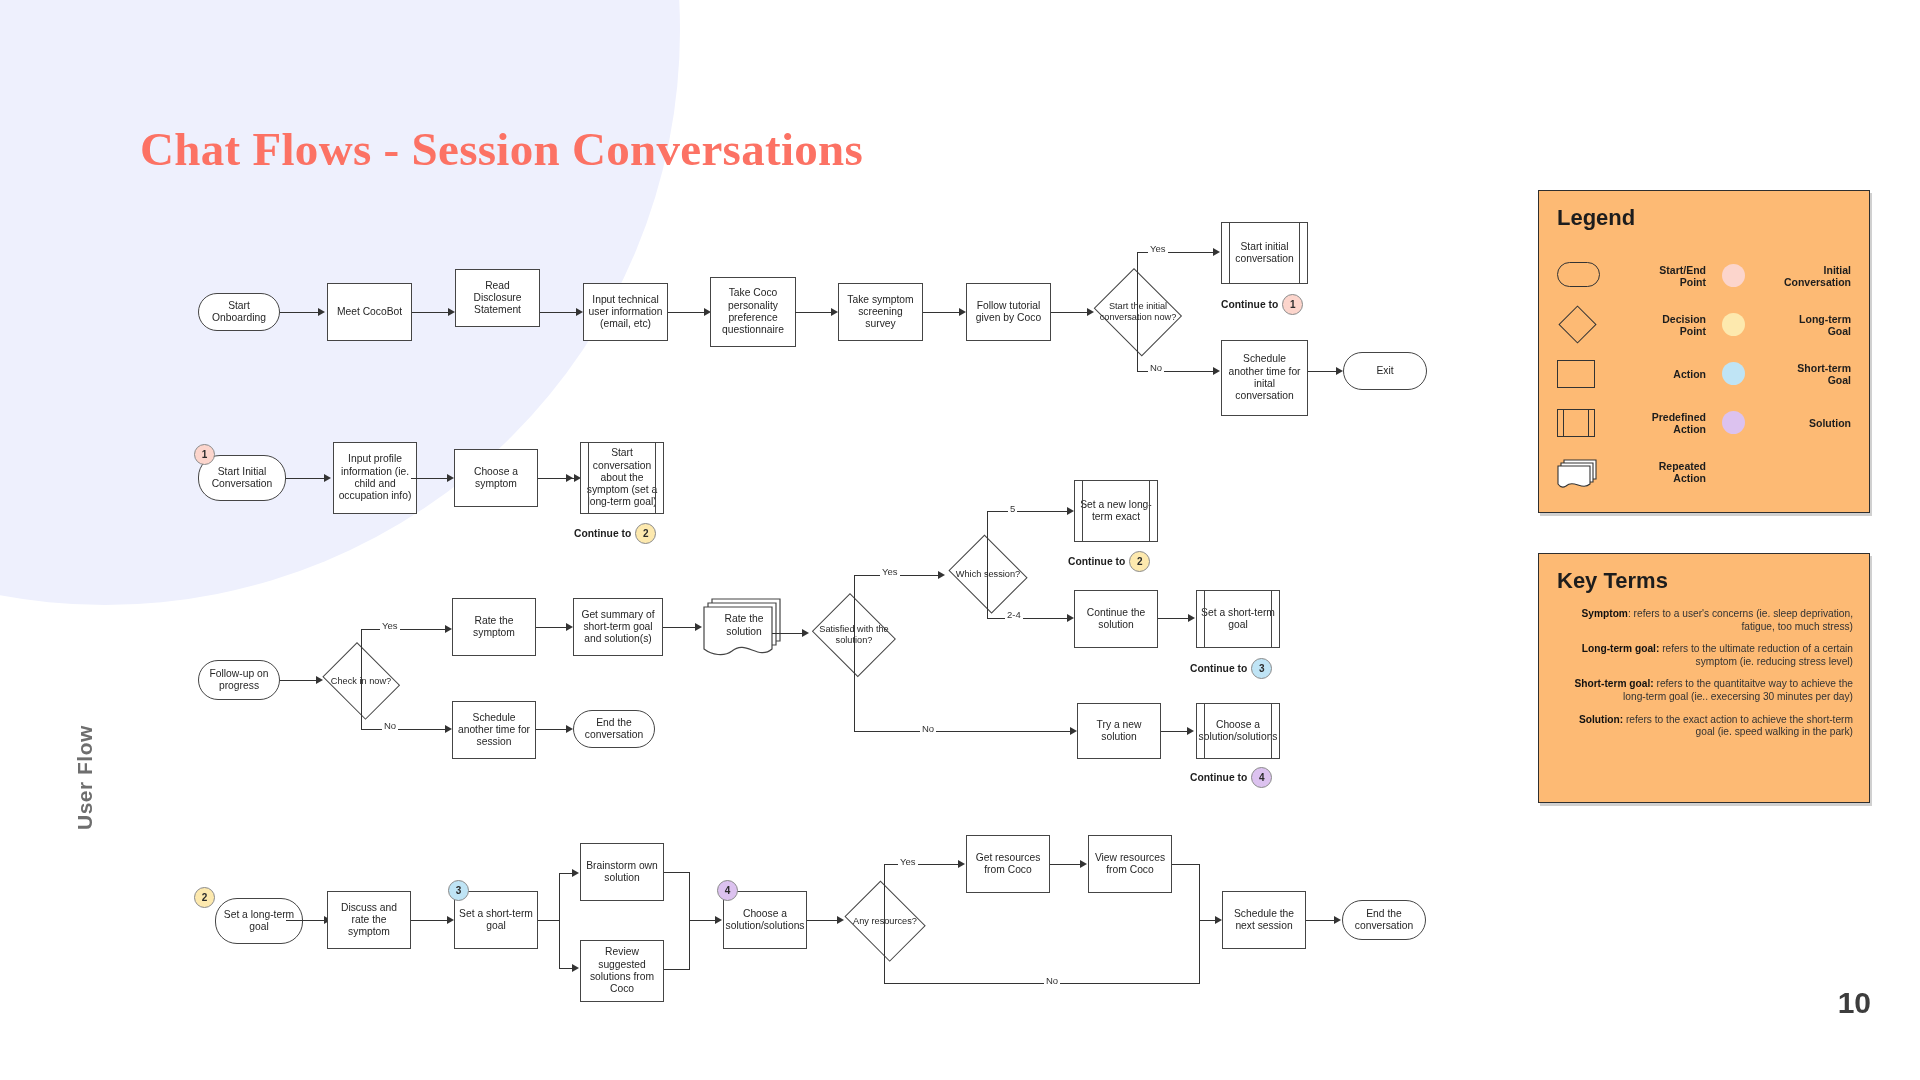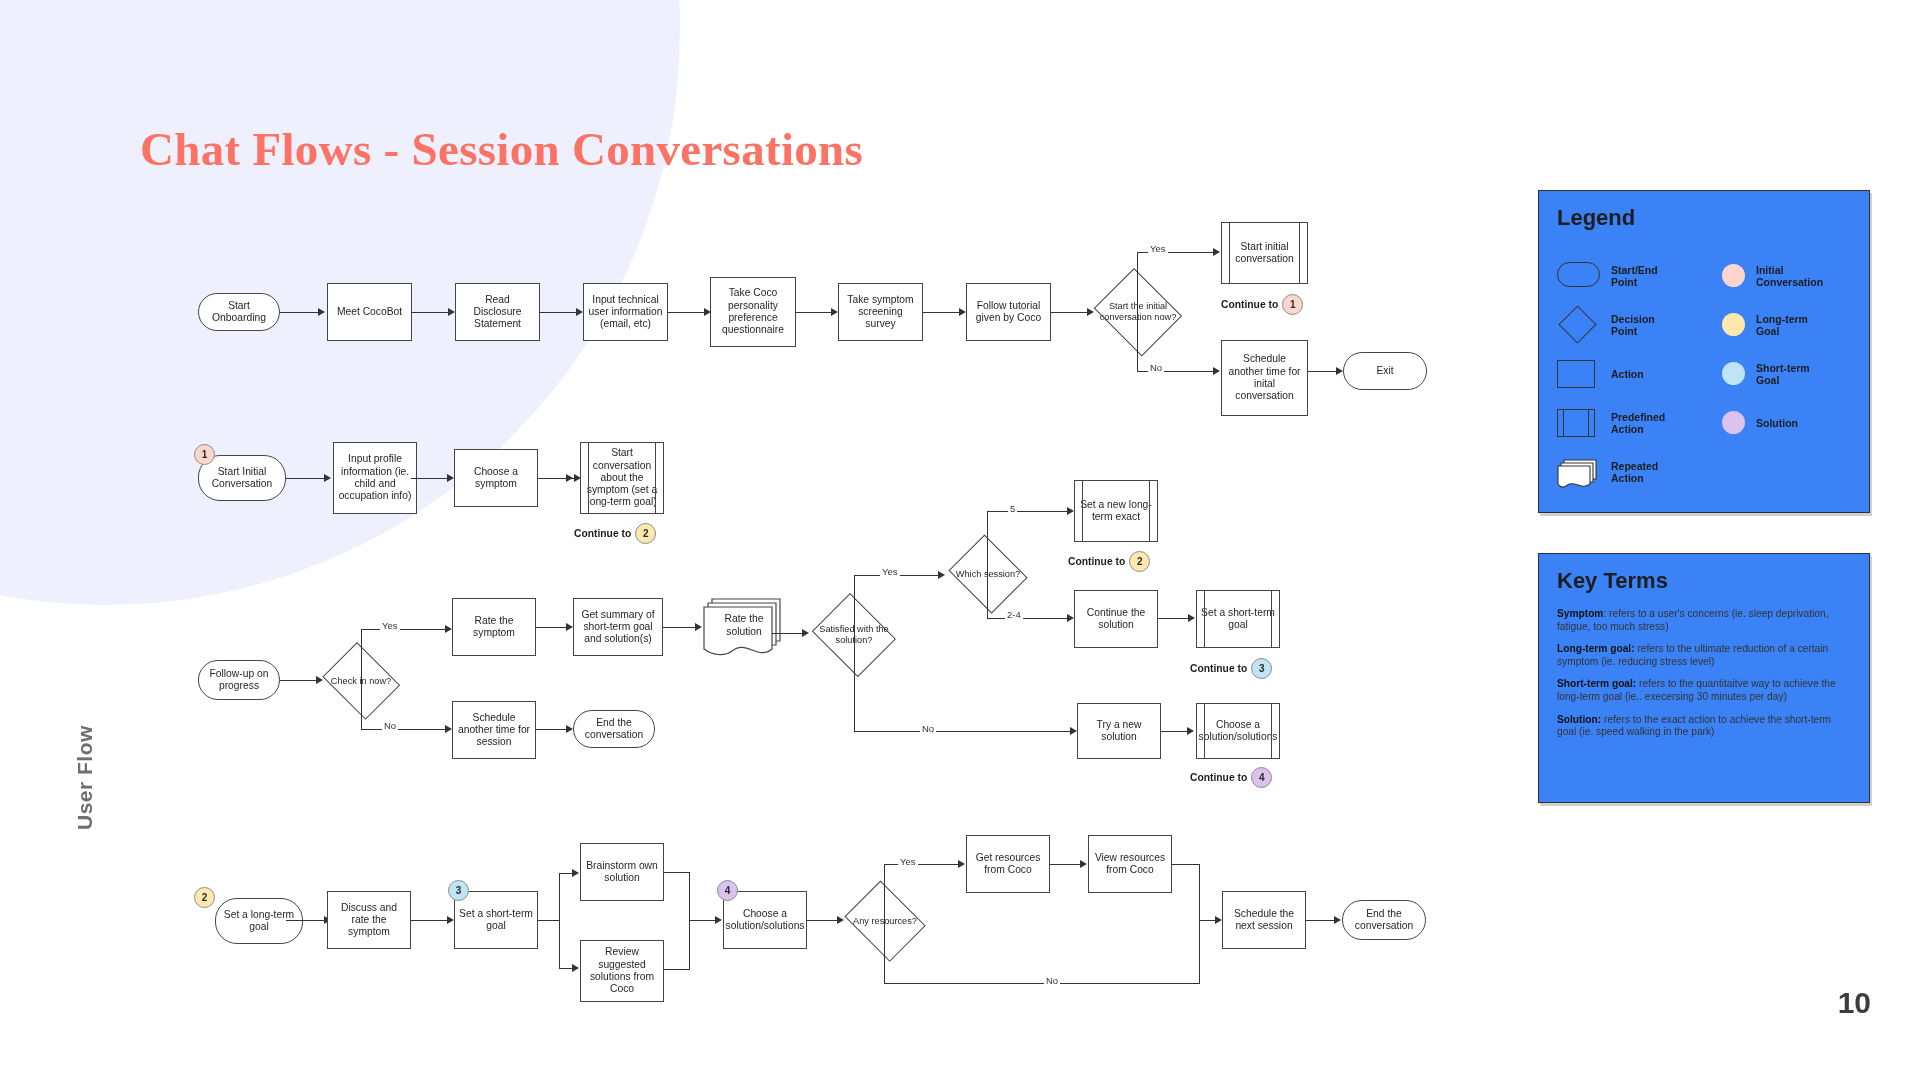--- a/index.html
+++ b/index.html
@@ -31,22 +31,23 @@
     font-size:21px; font-weight:bold; color:#6e6e6e;
     letter-spacing:.5px; white-space:nowrap;
   }
   #page-number {
     position:absolute; right:49px; bottom:60px;
     font-size:30px; font-weight:bold; color:#3d3d3d;
   }
 
   
   .panel {
-    position:absolute; background:#3b82f6; border:1.5px solid #2f2f2f;
+    position:absolute; background:#fdba74; border:1.5px solid #2f2f2f;
     box-shadow:2px 3px 0 rgba(120,120,120,.35);
+    text-align:right;
   }
   #legend-panel { left:1538px; top:190px; width:332px; height:323px; }
   #keyterms-panel { left:1538px; top:553px; width:332px; height:250px; }
   .panel-title {
     position:absolute; left:18px; top:14px;
     font-size:22px; font-weight:bold; color:#1d1d1d;
   }
 
   .legend-col { position:absolute; top:60px; }
   .legend-col.left { left:18px; }
@@ -141,21 +142,21 @@
   <div id="page-number">10</div>
 
   <div class="node stadium" style="left:198px;top:293px;width:82px;height:38px">Start Onboarding</div>
   <div class="ln h" style="left:280px;top:312px;width:40px"></div>
   <div class="arw" style="left:318px;top:308px"></div>
 
   <div class="node" style="left:327px;top:283px;width:85px;height:58px">Meet CocoBot</div>
   <div class="ln h" style="left:412px;top:312px;width:38px"></div>
   <div class="arw" style="left:448px;top:308px"></div>
 
-  <div class="node" style="left:455px;top:283px;width:85px;height:58px">Read Disclosure Statement</div>
+  <div class="node" style="left:455px;top:269px;width:85px;height:58px">Read Disclosure Statement</div>
   <div class="ln h" style="left:540px;top:312px;width:38px"></div>
   <div class="arw" style="left:576px;top:308px"></div>
 
   <div class="node" style="left:583px;top:283px;width:85px;height:58px">Input technical user information (email, etc)</div>
   <div class="ln h" style="left:668px;top:312px;width:38px"></div>
   <div class="arw" style="left:704px;top:308px"></div>
 
   <div class="node" style="left:710px;top:277px;width:86px;height:70px">Take Coco personality preference questionnaire</div>
   <div class="ln h" style="left:795px;top:312px;width:38px"></div>
   <div class="arw" style="left:831px;top:308px"></div>

